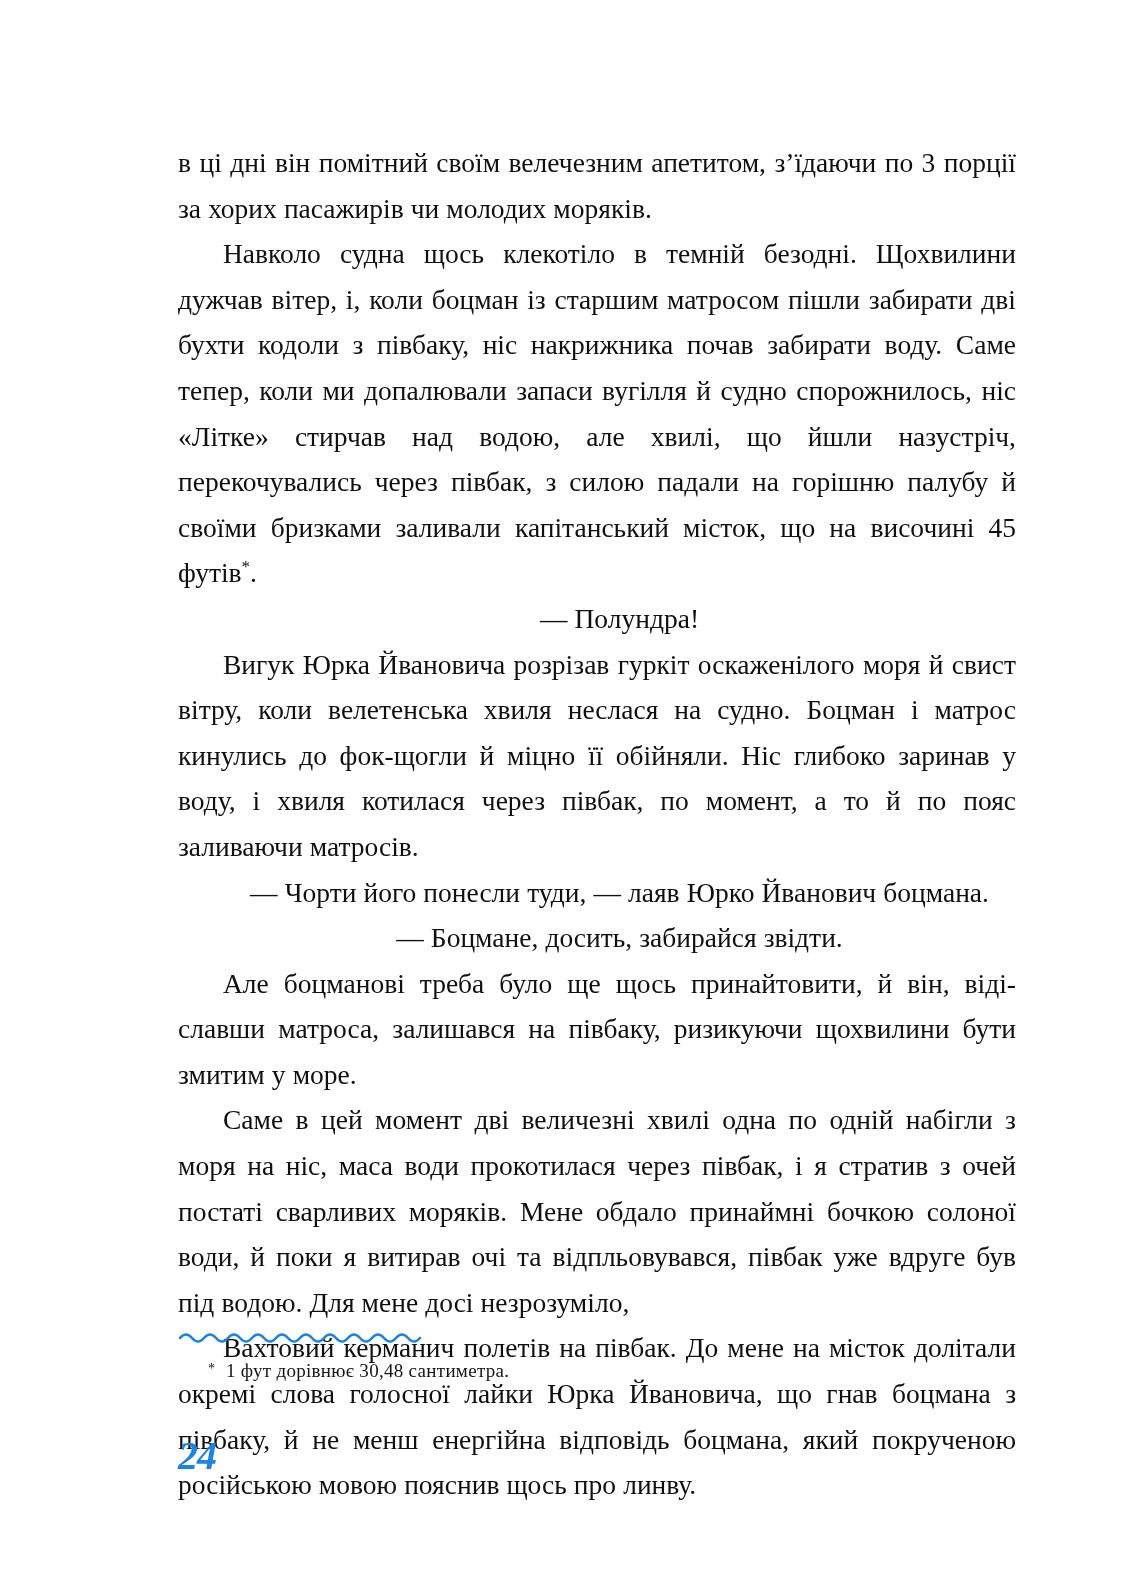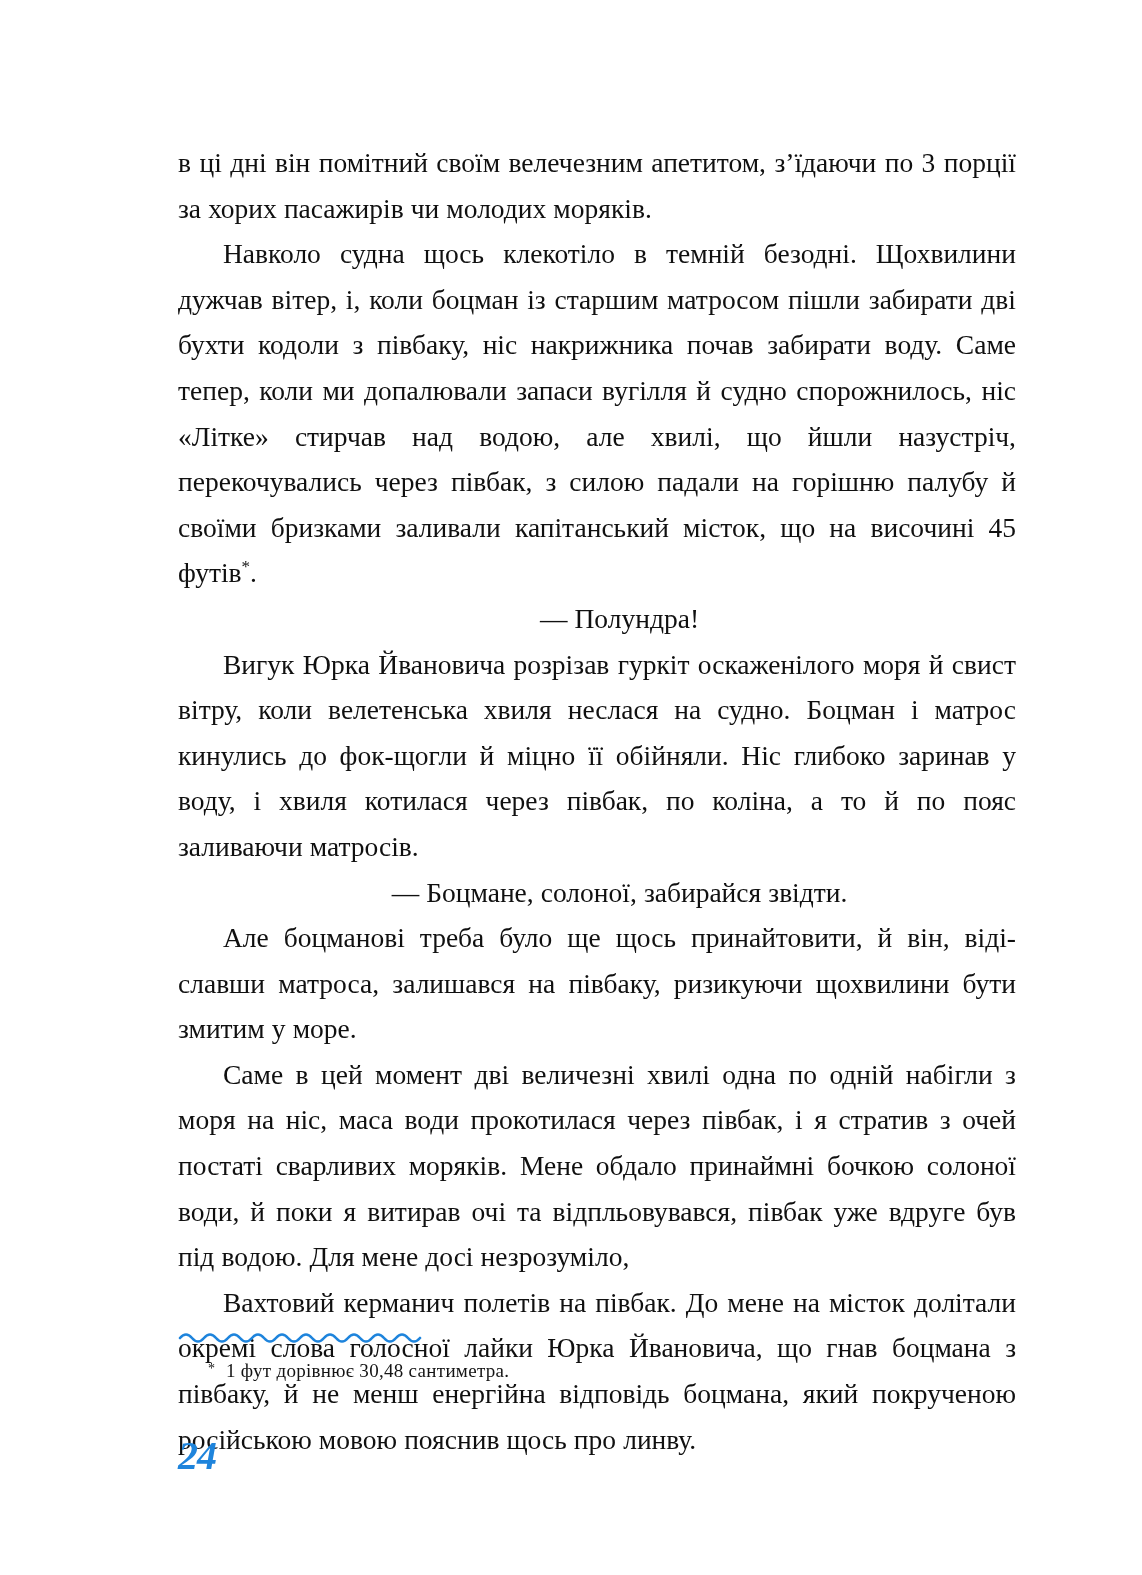--- a/index.html
+++ b/index.html
@@ -115,24 +115,25 @@
 <div class="page" style="background: rgb(255, 255, 255); color: rgb(16, 16, 16);">
 
   <div class="textblock">
 
     <p class="para cont">в ці дні він помітний своїм велечезним апетитом, з’їдаючи по 3 порції за хорих пасажирів чи молодих моряків.</p>
 
     <p class="para"><span>Навколо судна щось клекотіло в темній безодні. Щохвилини дужчав вітер, і, коли боцман із старшим матросом пішли забирати дві бухти кодоли з півбаку, ніс накрижника почав забирати воду. Саме тепер, коли ми допалювали запаси вугілля й судно спорожнилось, ніс «Літке» стирчав над водою, але хвилі, що йшли назустріч, перекочувались через півбак, з силою падали на горішню палубу й своїми бризками заливали капітанський місток, що на височині 45 футів</span><span class="fnref">*</span><span>.</span></p>
 
     <p class="para dialogue">— Полундра!</p>
 
-    <p class="para">Вигук Юрка Йвановича розрізав гуркіт оскаженілого моря й свист вітру, коли велетенська хвиля неслася на судно. Боцман і матрос кинулись до фок-щогли й міцно її обійняли. Ніс глибоко заринав у воду, і хвиля котилася через півбак, по коліна, а то й по пояс заливаючи матросів.</p>
+    <p class="para">Вигук Юрка Йвановича розрізав гуркіт оскаженілого моря й свист вітру, коли велетенська хвиля неслася на судно. Боцман і матрос кинулись до фок-щогли й міцно її обійняли. Ніс глибоко заринав у воду, і хвиля котилася через півбак, по момент, а то й по пояс заливаючи матросів.</p>
 
+    <p class="para dialogue">— Чорти його понесли туди, — лаяв Юрко Йванович боцмана.</p>
 
-    <p class="para dialogue">— Боцмане, солоної, забирайся звідти.</p>
+    <p class="para dialogue">— Боцмане, досить, забирайся звідти.</p>
 
     <p class="para">Але боцманові треба було ще щось принайтовити, й він, віді­славши матроса, залишався на півбаку, ризикуючи щохвилини бути змитим у море.</p>
 
     <p class="para">Саме в цей момент дві величезні хвилі одна по одній набігли з моря на ніс, маса води прокотилася через півбак, і я стратив з очей постаті сварливих моряків. Мене обдало принаймні бочкою солоної води, й поки я витирав очі та відпльовувався, півбак уже вдруге був під водою. Для мене досі незрозуміло,</p>
 
     <p class="para">Вахтовий керманич полетів на півбак. До мене на місток долітали окремі слова голосної лайки Юрка Йвановича, що гнав боцмана з півбаку, й не менш енергійна відповідь боцмана, який покрученою російською мовою пояснив щось про линву.</p>
 
   </div>
 
   <div class="footnote-area">

